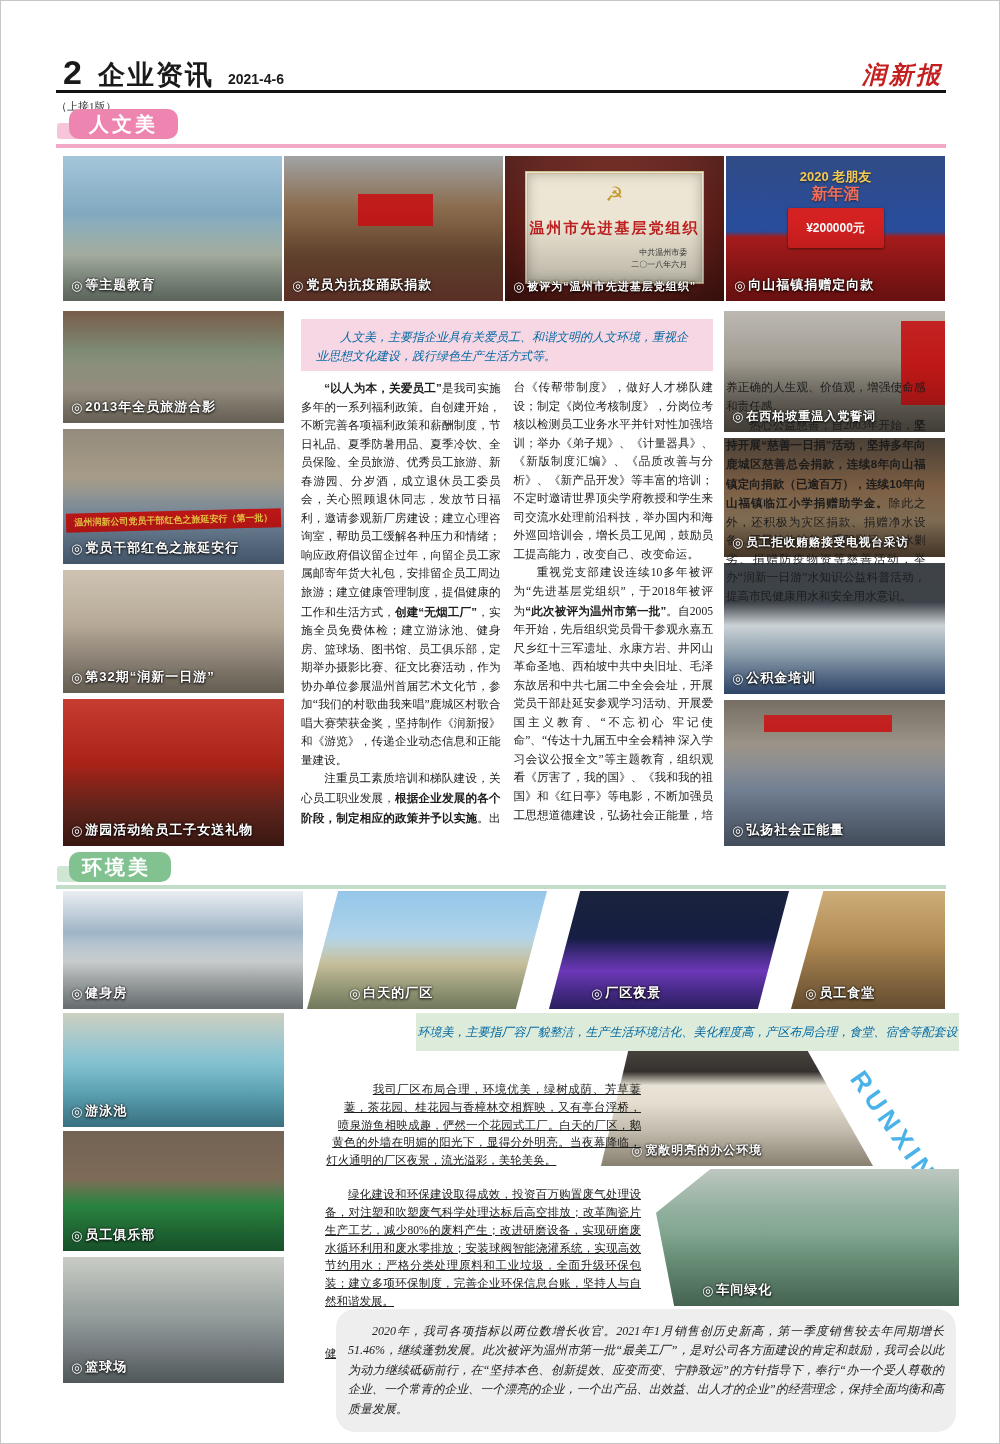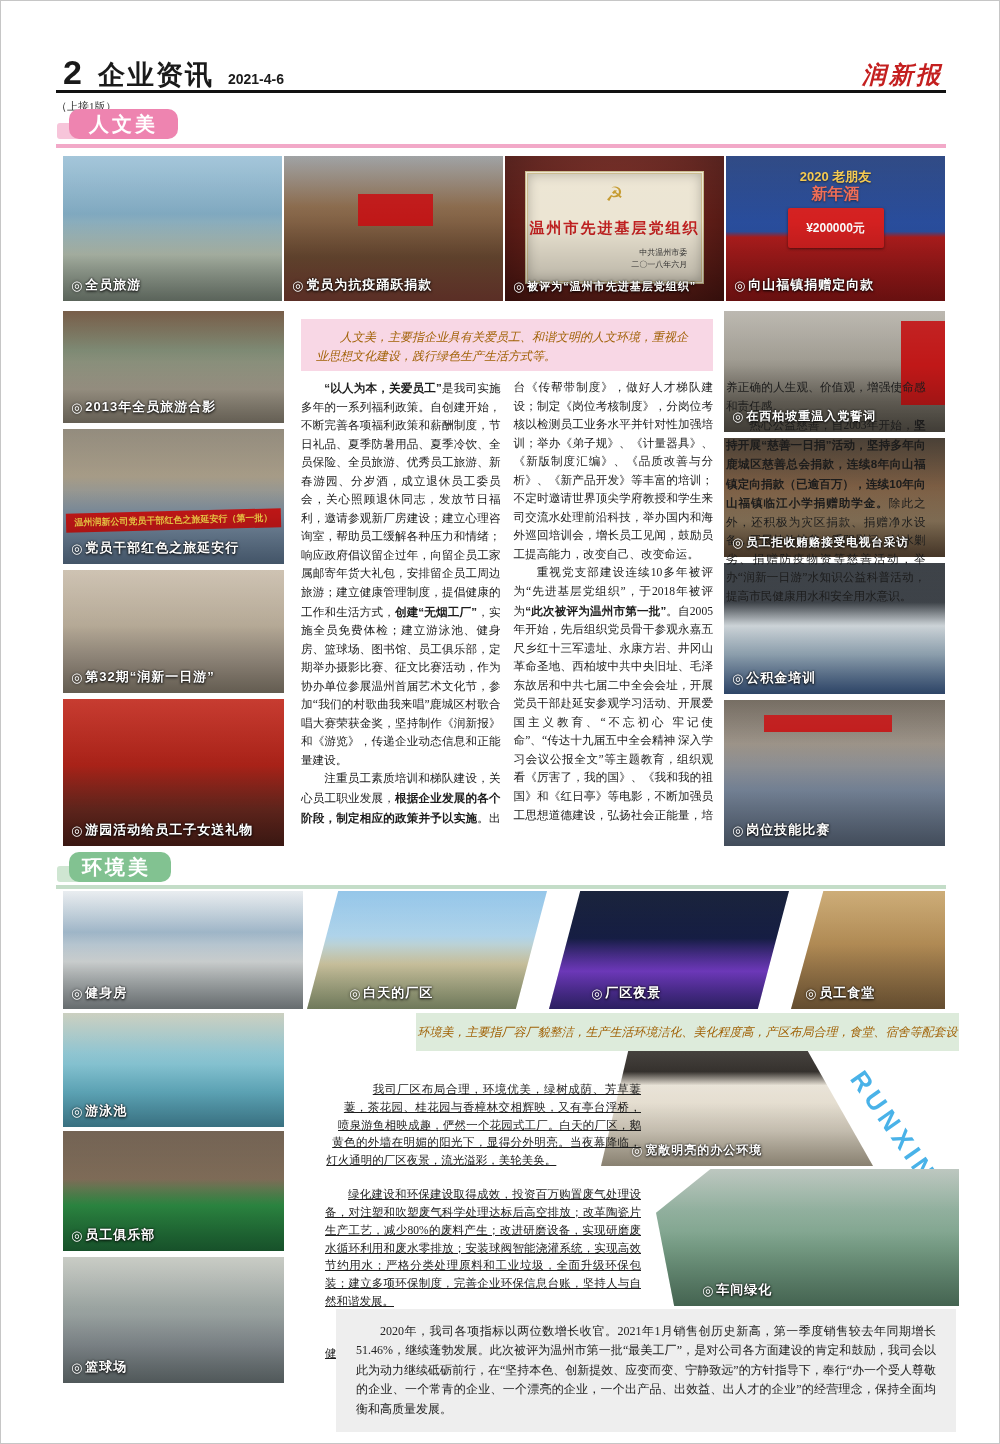--- a/index.html
+++ b/index.html
@@ -75,32 +75,32 @@
        font-family:"Liberation Sans",sans-serif;}
   .check-board{position:absolute;left:50%;top:52px;transform:translateX(-50%);width:96px;height:40px;
        background:#d42020;border-radius:2px;box-shadow:0 1px 3px rgba(0,0,0,.5);}
   .check-amt{position:absolute;top:12px;left:0;right:0;text-align:center;color:#fff;
        font-weight:700;font-size:12px;font-family:"Liberation Sans",sans-serif;}
   .banner{position:absolute;left:3px;right:3px;bottom:34px;background:#cc1818;color:#ffd84a;
        font-size:9px;font-weight:700;text-align:center;padding:3px 0;transform:rotate(-1.5deg);
        font-family:"Liberation Sans",sans-serif;letter-spacing:0;white-space:nowrap;overflow:hidden;}
   
   .introbox{position:absolute;box-sizing:border-box;font-size:12px;line-height:1.6;
-       color:#a16207;font-style:italic;}
+       color:#0369a1;font-style:italic;}
   .introbox .ind{text-indent:2em;display:block;}
   .bodytext{position:absolute;column-count:2;column-gap:13px;font-size:11.6px;line-height:1.6;
        text-align:justify;color:#1c1c1c;}
   .bodytext p{margin:0;text-indent:2em;}
   .bodytext b{font-family:"Liberation Sans","DejaVu Sans",sans-serif;font-weight:700;}
   .envtext{position:absolute;font-size:11.5px;line-height:1.55;text-align:justify;color:#1c1c1c;}
   .envtext p{margin:16px;text-indent:2em;text-decoration:underline;}
   .stair{float:left;width:46px;height:140px;shape-outside:polygon(0 0,100% 0,0 100%);
        clip-path:polygon(0 0,100% 0,0 100%);}
-  .closing{position:absolute;box-sizing:border-box;background:#eeeeee;border-radius:0;
-       padding:13px 20px;font-size:12px;line-height:1.62;text-align:justify;color:#222;}
+  .closing{position:absolute;box-sizing:border-box;background:#eeeeee;border-radius:19px;
+       padding:13px 12px;font-size:12px;line-height:1.62;text-align:justify;color:#222;font-style:italic;}
   .closing p{margin:0;text-indent:2em;}
   .runxin{position:absolute;color:#49b2e8;font-weight:700;font-size:26px;letter-spacing:5px;
        font-family:"Liberation Sans","DejaVu Sans",sans-serif;transform:rotate(55deg);
        transform-origin:0 0;}
 </style>
 </head>
 <body>
 
 <div class="page">
 
@@ -113,21 +113,21 @@
   <div class="rule"></div>
   <div class="cont">（上接1版）</div>
 
   <div class="badge-tab" style="left:56px;top:122px;width:84px;background:#f7c5da;"></div>
   <div class="badge" style="left:68px;top:108px;background:#ee84b0;">人文美</div>
   <div class="secline" style="top:143px;background:#f2a9c8;"></div>
 
   <div class="photo p-checkup" style="left:62px;top:155px;width:219px;height:145px;">
     <div class="cap">
         <span class="dot">◎</span>
-        <span class="cap-t">全员旅游</span>
+        <span class="cap-t">等主题教育</span>
       </div>
   </div>
   <div class="photo p-donate" style="left:283px;top:155px;width:219px;height:145px;">
     <div class="flag" style="left:34%;top:26%;width:34%;height:22%;"></div>
     <div class="cap">
         <span class="dot">◎</span>
         <span class="cap-t">党员为抗疫踊跃捐款</span>
       </div>
   </div>
   <div class="photo p-plaque" style="left:504px;top:155px;width:219px;height:145px;">
@@ -198,21 +198,21 @@
   <div class="photo p-train" style="left:723px;top:562px;width:221px;height:131px;">
     <div class="cap">
         <span class="dot">◎</span>
         <span class="cap-t">公积金培训</span>
       </div>
   </div>
   <div class="photo p-skill" style="left:723px;top:699px;width:221px;height:146px;">
     <div class="flag" style="left:18%;top:10%;width:58%;height:12%;"></div>
     <div class="cap">
         <span class="dot">◎</span>
-        <span class="cap-t">岗位技能比赛</span>
+        <span class="cap-t">弘扬社会正能量</span>
       </div>
   </div>
 
   <div class="introbox" style="left:300px;top:318px;width:412px;height:52px;background:#f8d7e5;padding:9px 15px;">
     <span class="ind">人文美，主要指企业具有关爱员工、和谐文明的人文环境，重视企业思想文化建设，践行绿色生产生活方式等。</span>
   </div>
   <div class="bodytext" style="left:300px;top:378px;width:412px;height:467px;">
     <p><b>“以人为本，关爱员工”</b><span>是我司实施多年的一系列福利政策。自创建开始，不断完善各项福利政策和薪酬制度，节日礼品、夏季防暑用品、夏季冷饮、全员保险、全员旅游、优秀员工旅游、新春游园、分岁酒，成立退休员工委员会，关心照顾退休同志，发放节日福利，邀请参观新厂房建设；建立心理咨询室，帮助员工缓解各种压力和情绪；响应政府倡议留企过年，向留企员工家属邮寄年货大礼包，安排留企员工周边旅游；建立健康管理制度，提倡健康的工作和生活方式，</span><b>创建“无烟工厂”</b><span>，实施全员免费体检；建立游泳池、健身房、篮球场、图书馆、员工俱乐部，定期举办摄影比赛、征文比赛活动，作为协办单位参展温州首届艺术文化节，参加“我们的村歌曲我来唱”鹿城区村歌合唱大赛荣获金奖，坚持制作《润新报》和《游览》，传递企业动态信息和正能量建设。</span></p>
     <p><span>注重员工素质培训和梯队建设，关心员工职业发展，</span><b>根据企业发展的各个阶段，制定相应的政策并予以实施</b><span>。出台《传帮带制度》，做好人才梯队建设；制定《岗位考核制度》，分岗位考核以检测员工业务水平并针对性加强培训；举办《弟子规》、《计量器具》、《新版制度汇编》、《品质改善与分析》、《新产品开发》等丰富的培训；不定时邀请世界顶尖学府教授和学生来司交流水处理前沿科技，举办国内和海外巡回培训会，增长员工见闻，鼓励员工提高能力，改变自己、改变命运。</span></p>
     <p><span>重视党支部建设连续10多年被评为“先进基层党组织”，于2018年被评为</span><b>“此次被评为温州市第一批”</b><span>。自2005年开始，先后组织党员骨干参观永嘉五尺乡红十三军遗址、永康方岩、井冈山革命圣地、西柏坡中共中央旧址、毛泽东故居和中共七届二中全会会址，开展党员干部赴延安参观学习活动、开展爱国主义教育、“不忘初心 牢记使命”、“传达十九届五中全会精神 深入学习会议公报全文”等主题教育，组织观看《厉害了，我的国》、《我和我的祖国》和《红日亭》等电影，不断加强员工思想道德建设，弘扬社会正能量，培养正确的人生观、价值观，增强使命感和责任感。</span></p>

